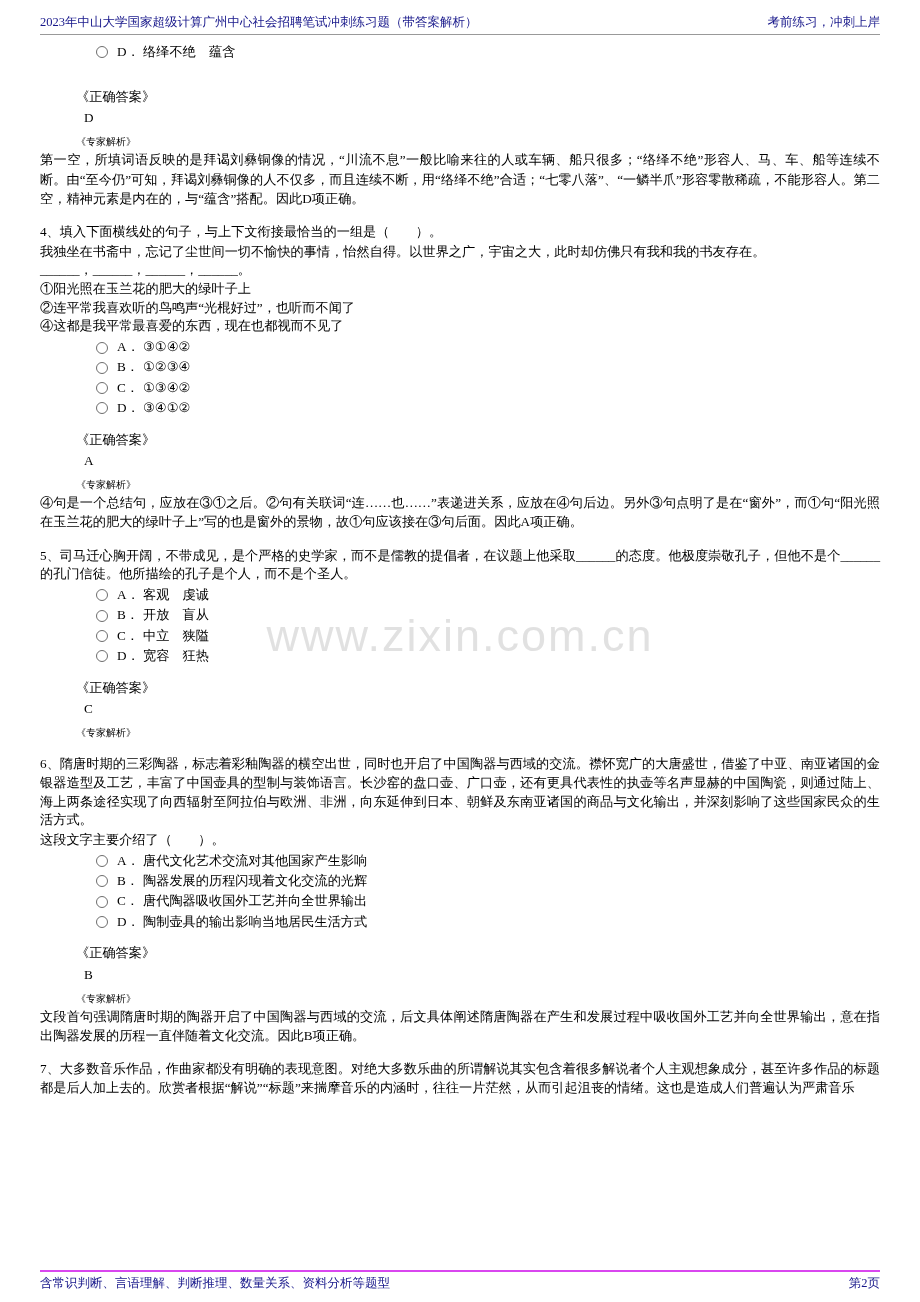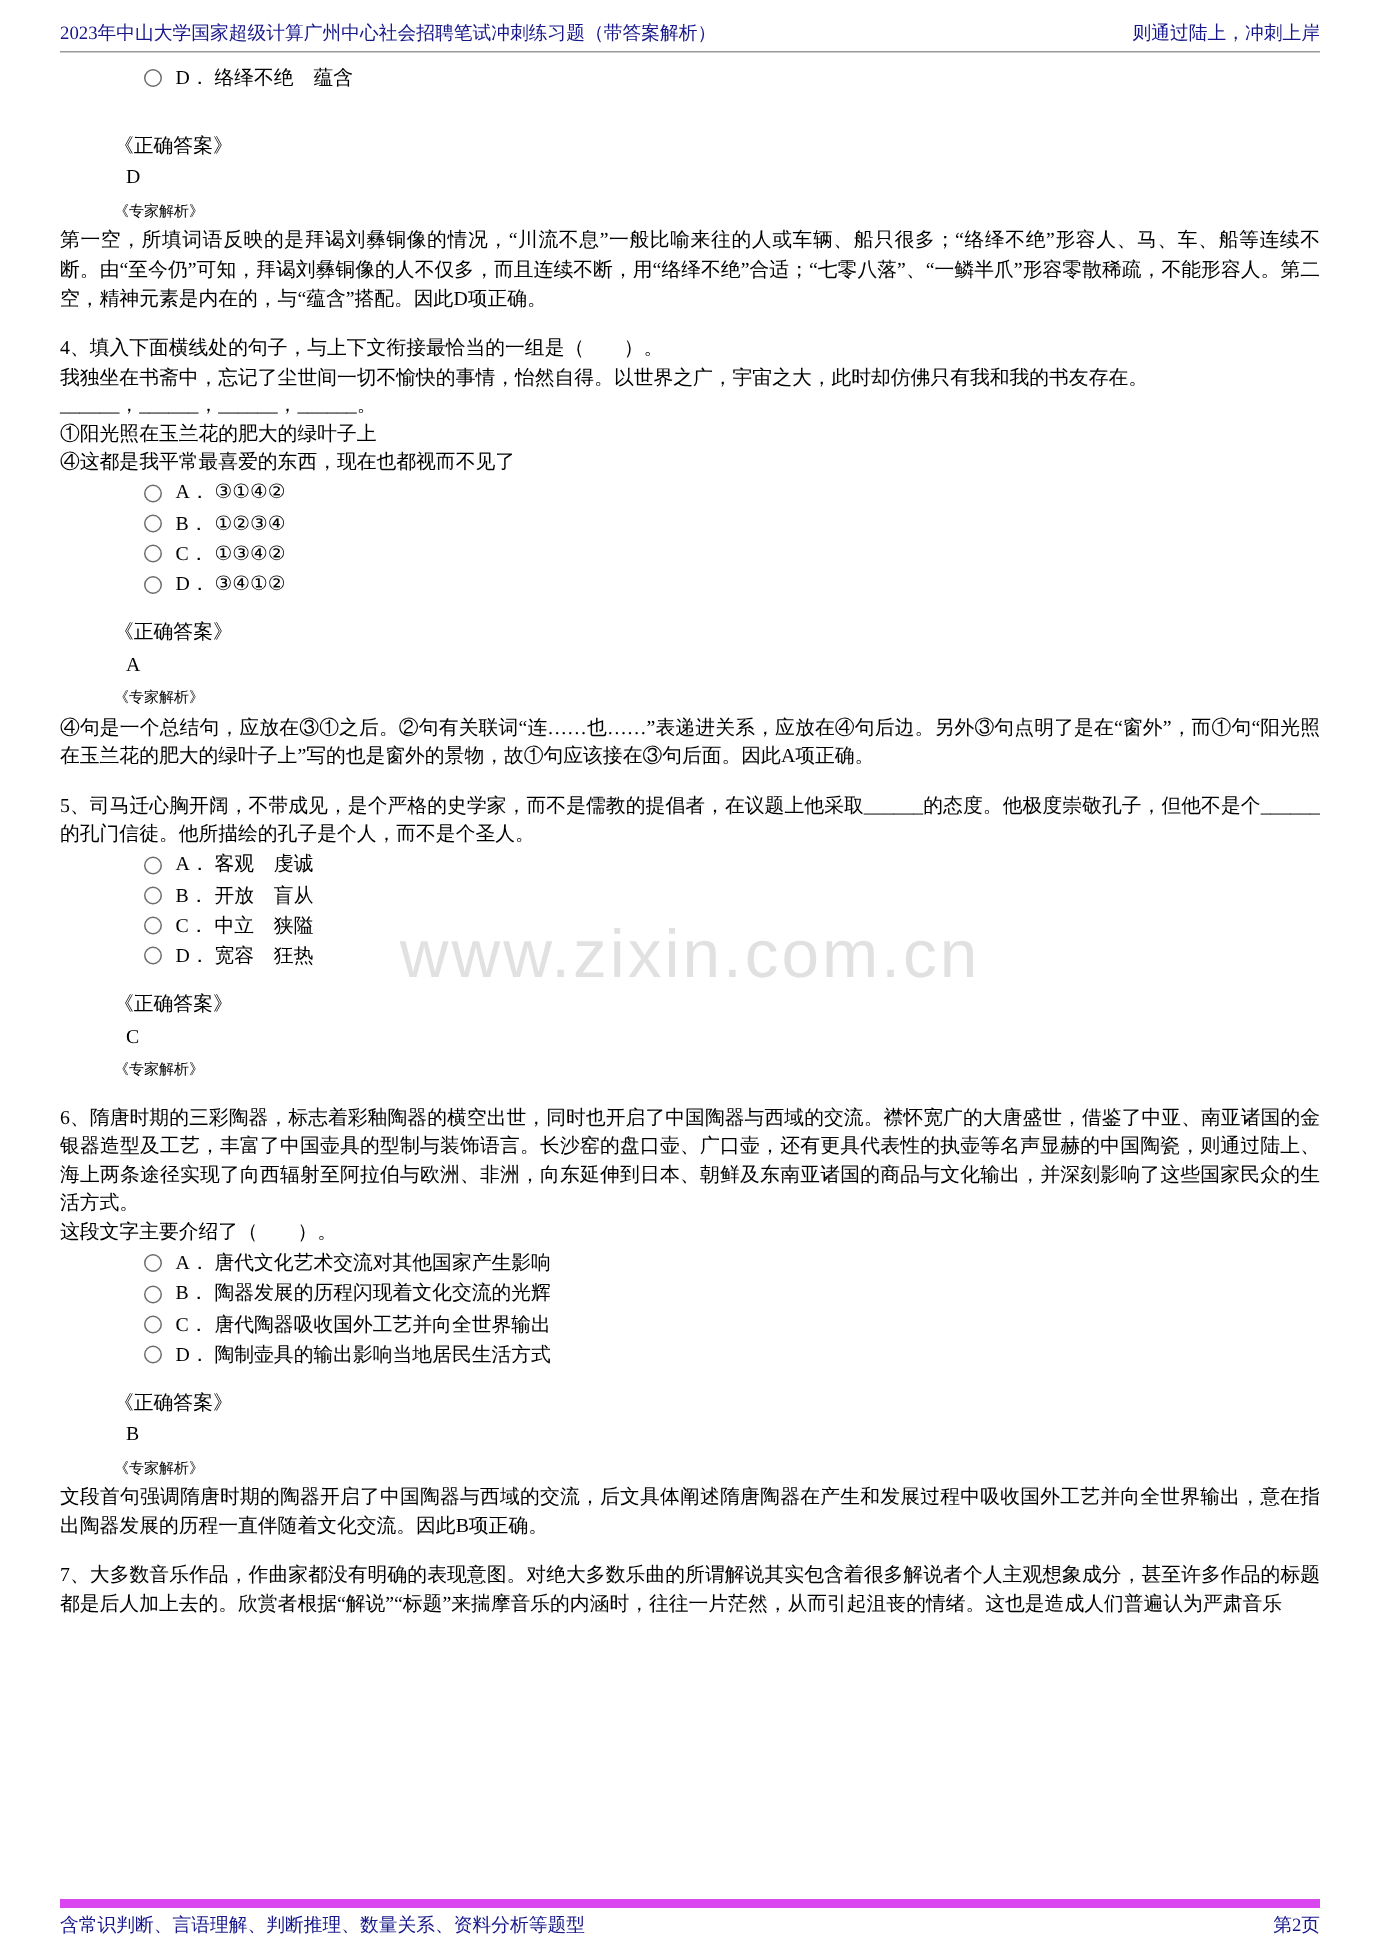--- a/index.html
+++ b/index.html
@@ -38,21 +38,21 @@
   .footer {
     position: absolute;
     left: 40px;
     right: 40px;
     bottom: 10px;
     display: flex;
     justify-content: space-between;
     align-items: flex-end;
     font-size: 12.5px;
     color: #16168a;
-    border-top: 6px solid #d946ef;
+    border-top: 2px solid #d946ef;
     padding-top: 3px;
   }
   
   .content {
     padding-top: 6px;
     font-size: 13.2px;
     line-height: 1.42;
   }
   .q-stem {
     margin: 0 0 1px 0;
@@ -135,21 +135,21 @@
 </style>
 </head>
 <body>
 
 <div class="page">
 
   <div class="watermark">www.zixin.com.cn</div>
 
   <div class="header">
     <div class="left">2023年中山大学国家超级计算广州中心社会招聘笔试冲刺练习题（带答案解析）</div>
-    <div class="right">则通过陆上，冲刺上岸</div>
+    <div class="right">考前练习，冲刺上岸</div>
   </div>
 
   <div class="content">
 
     <div class="opts">
       <div class="opt">
         <span class="radio"></span>
         <span class="opt-label">D．</span>
         <span class="opt-text">络绎不绝　蕴含</span>
       </div>
@@ -164,20 +164,21 @@
       <p class="exp-body">第一空，所填词语反映的是拜谒刘彝铜像的情况，“川流不息”一般比喻来往的人或车辆、船只很多；“络绎不绝”形容人、马、车、船等连续不断。由“至今仍”可知，拜谒刘彝铜像的人不仅多，而且连续不断，用“络绎不绝”合适；“七零八落”、“一鳞半爪”形容零散稀疏，不能形容人。第二空，精神元素是内在的，与“蕴含”搭配。因此D项正确。</p>
     </div>
 
     <div class="gap-sm"></div>
 
     <div class="blk">
       <p class="q-stem">4、填入下面横线处的句子，与上下文衔接最恰当的一组是（　　）。</p>
       <p class="list-line">我独坐在书斋中，忘记了尘世间一切不愉快的事情，怡然自得。以世界之广，宇宙之大，此时却仿佛只有我和我的书友存在。</p>
       <p class="list-line">______，______，______，______。</p>
       <p class="list-line">①阳光照在玉兰花的肥大的绿叶子上</p>
+      <p class="list-line">②连平常我喜欢听的鸟鸣声“光棍好过”，也听而不闻了</p>
       <p class="list-line">④这都是我平常最喜爱的东西，现在也都视而不见了</p>
       <div class="opts">
         <div class="opt">
           <span class="radio"></span>
           <span class="opt-label">A．</span>
           <span class="opt-text">③①④②</span>
         </div>
         <div class="opt">
           <span class="radio"></span>
           <span class="opt-label">B．</span>

